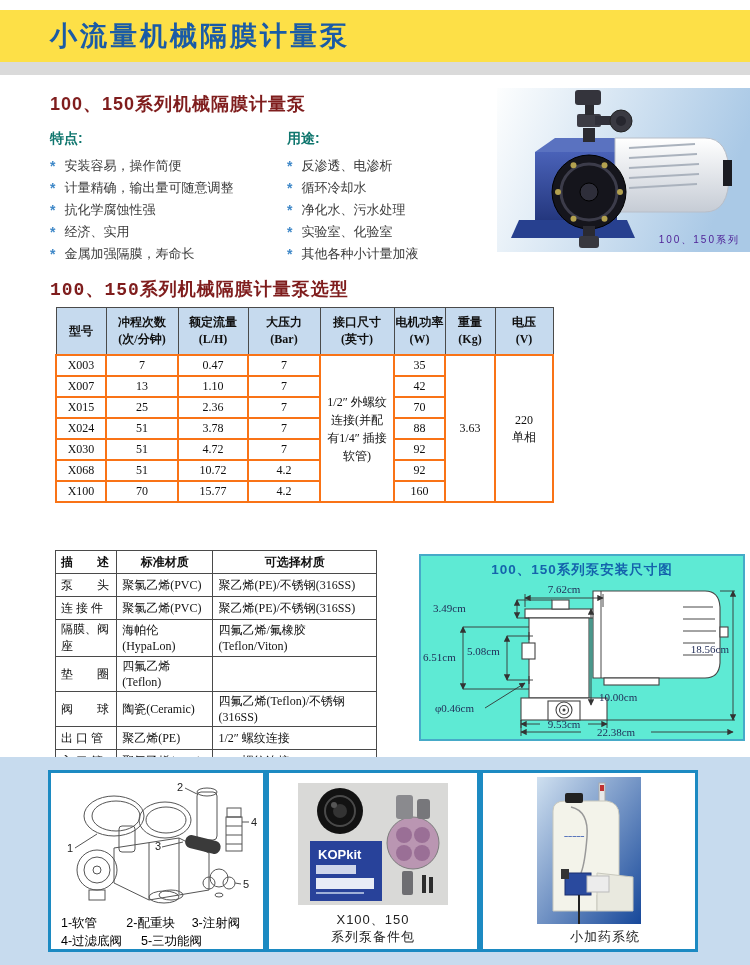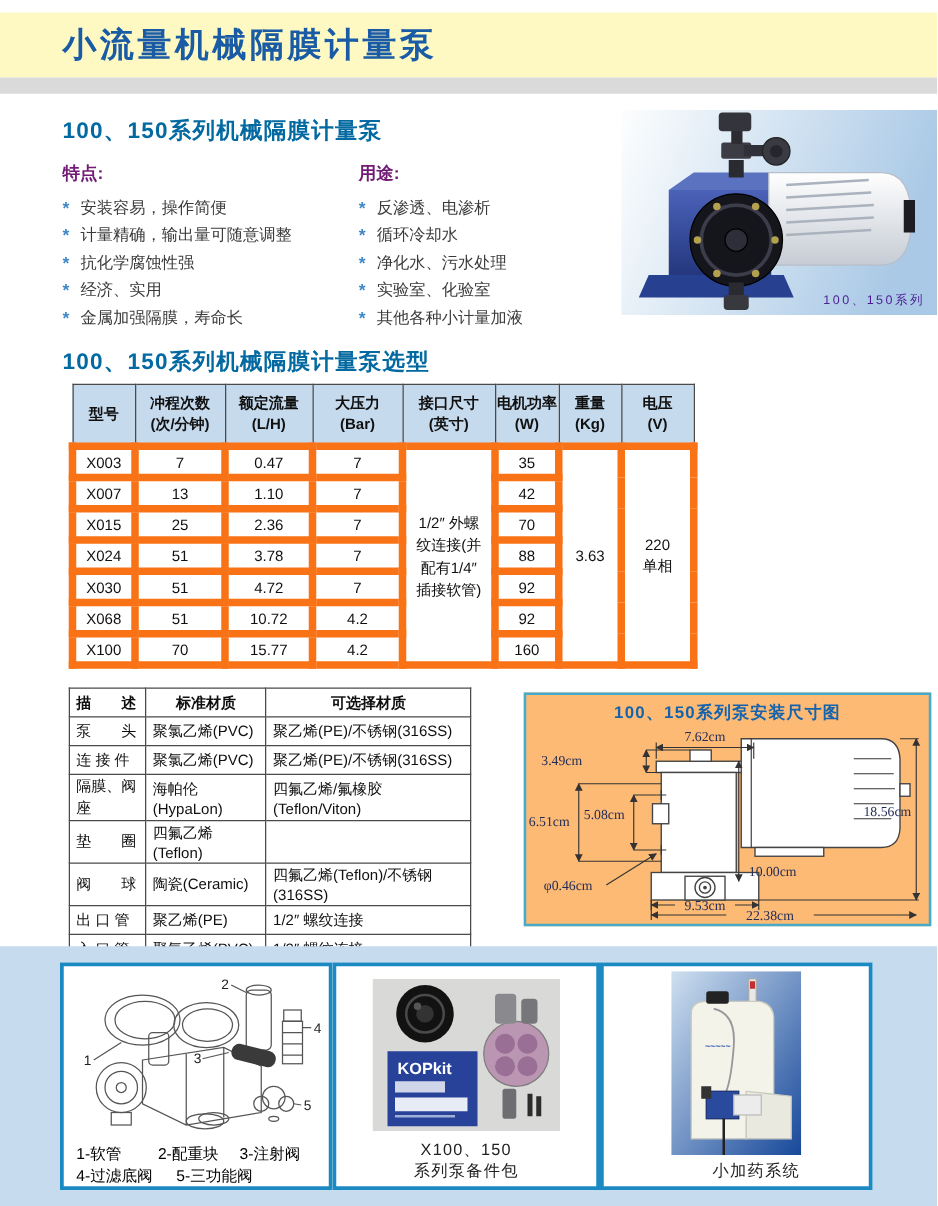--- a/index.html
+++ b/index.html
@@ -1,49 +1,49 @@
 <!DOCTYPE html>
 <html><head>
 <meta charset="utf-8">
 <style>
   html,body{margin:0;padding:0;background:#fff;}
   #page{position:relative;width:750px;height:965px;background:#fff;overflow:hidden;
         font-family:"Liberation Sans","DejaVu Sans",sans-serif;color:#222;}
   
-  .topband{position:absolute;top:10px;left:0;width:750px;height:52px;background:#fef9c3;}
+  .topband{position:absolute;top:10px;left:0;width:750px;height:52px;background:#fde047;}
   .htitle{padding:8px 0 0 50px;font-size:27px;font-weight:bold;color:#1a5ba6;letter-spacing:3px;}
   .graystrip{position:absolute;top:62px;left:0;width:750px;height:13px;background:#dadada;}
   
-  .sec-title{position:absolute;left:50px;font-size:18px;font-weight:bold;color:#0369a1;letter-spacing:1px;}
-  .t1{top:92px;} .t2{top:277px;} .t3{top:517px;}
+  .sec-title{position:absolute;left:50px;font-size:18px;font-weight:bold;color:#7f1d1d;letter-spacing:1px;}
+  .t1{top:92px;} .t2{top:277px;font-family:Liberation Mono, monospace;} .t3{top:517px;}
   
   .listblk{position:absolute;top:130px;}
   .features{left:50px;width:235px;}
   .uses{left:287px;width:205px;}
-  .blk-label{color:#701a75;font-weight:bold;font-size:14px;margin-bottom:7px;}
+  .blk-label{color:#0f766e;font-weight:bold;font-size:14px;margin-bottom:7px;}
   .bullet-row{display:flex;gap:9px;font-size:13px;color:#3a3a3a;line-height:22px;}
   .star{color:#3f88c8;font-weight:bold;font-size:14px;}
   
   .photo{position:absolute;left:497px;top:88px;width:253px;height:164px;}
   .photo svg{display:block;}
   .photo-cap{position:absolute;right:10px;bottom:5px;font-size:10px;color:#4c1d95;letter-spacing:2px;}
   
-  table{border-collapse:collapse;position:absolute;table-layout:fixed;background:#fff;border:1px solid #3c3c3c;}
+  table{border-collapse:collapse;position:absolute;table-layout:fixed;background:#fff;border:1px solid #3c3c3c;font-family:Liberation Serif, serif;}
   .sel{left:55px;top:307px;width:497px;}
   .sel th{background:#c6daee;font-size:12px;padding:6px 1px;border:1px solid #4a4a4a;font-weight:bold;color:#101010;line-height:17px;}
-  .sel td{border:6px solid #f97316;font-size:12px;text-align:center;height:19px;padding:0 2px;color:#101010;}
+  .sel td{border:2px solid #f97316;font-size:12px;text-align:center;height:19px;padding:0 2px;color:#101010;}
   .iface{text-align:left;padding:0 6px !important;line-height:18px;}
   .vcell{line-height:17px;}
   .mat{left:55px;top:550px;width:322px;}
   .mat td,.mat th{border:1px solid #4a4a4a;font-size:12px;height:20px;padding:1px 5px;color:#101010;text-align:left;font-weight:normal;}
   .mat th{font-weight:bold;}
   .mat .ctr{text-align:center;}
   
   .diagram{position:absolute;left:419px;top:554px;width:326px;height:187px;border:2px solid #46aac8;
-           box-sizing:border-box;background:#fdba74;}
+           box-sizing:border-box;background:#5eead4;}
   .diag-title{text-align:center;margin-top:5px;font-size:13.5px;font-weight:bold;color:#1463ac;letter-spacing:1px;}
   .diag-svg{position:absolute;left:0;top:25px;}
   .dim-text{font-family:"Liberation Serif","DejaVu Serif",serif;font-size:11px;fill:#1f2a55;}
   .dln{stroke:#333;stroke-width:0.9;fill:none;}
   .shape{stroke:#444;stroke-width:1.1;fill:#fff;}
   
   .bottomband{position:absolute;left:0;top:757px;width:750px;height:208px;background:#c7dbee;}
   .panel{position:absolute;top:13px;height:182px;background:#fff;border:3px solid #1c8ac2;box-sizing:border-box;}
   .p1{left:48px;width:218px;} .p2{left:266px;width:214px;} .p3{left:480px;width:218px;}
   .cap-grid{position:absolute;left:10px;top:141px;width:196px;font-size:12.5px;color:#000000;}

